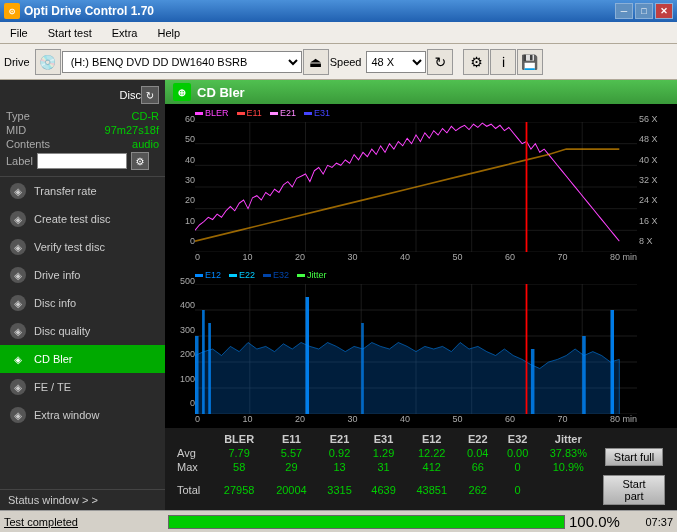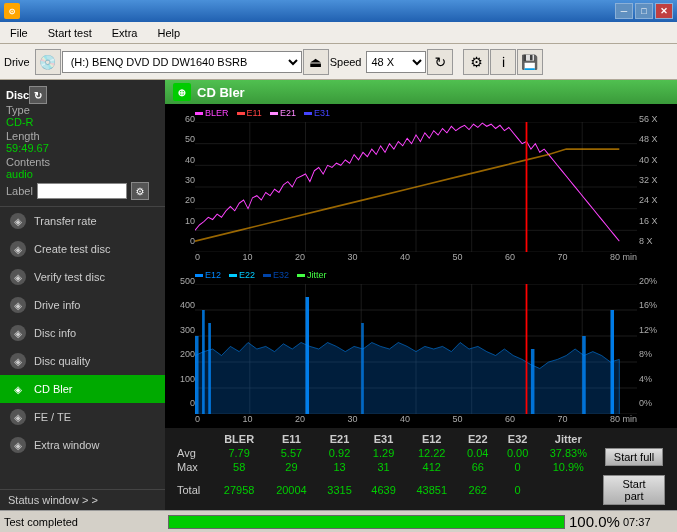--- a/index.html
+++ b/index.html
@@ -56,28 +56,28 @@
 
     
     #sidebar {
       width: 165px; background: #2a2a2a; flex-shrink: 0;
       display: flex; flex-direction: column;
     }
     #disc-panel {
       background: #2a2a2a; padding: 6px; border-bottom: 1px solid #444;
     }
     #disc-header {
-      display: flex; justify-content: flex-start; align-items: center;
-      color: white; font-weight: bold; margin-bottom: 0;
+      display: flex; justify-content: flex-end; align-items: center;
+      color: white; font-weight: normal; margin-bottom: 6px;
     }
     .disc-refresh-btn {
       width: 18px; height: 18px; background: #555; border: 1px solid #888;
       color: white; font-size: 10px; cursor: pointer; display: flex; align-items: center; justify-content: center;
     }
-    .disc-row { display: flex; justify-content: space-between; margin-bottom: 2px; flex-direction: column; }
+    .disc-row { display: flex; justify-content: space-between; margin-bottom: 2px; }
     .disc-label { color: #aaa; font-size: 11px; }
     .disc-value { color: #00cc00; font-size: 11px; }
     #label-row { display: flex; align-items: center; gap: 4px; margin-top: 2px; }
     #label-input { width: 90px; height: 16px; font-size: 10px; background: white; border: 1px solid #888; }
     .label-icon-btn { width: 18px; height: 18px; background: #555; border: 1px solid #888; color: white; font-size: 10px; cursor: pointer; display: flex; align-items: center; justify-content: center; }
 
     .sidebar-nav { flex: 1; display: flex; flex-direction: column; }
     .sidebar-item {
       height: 28px; display: flex; align-items: center; padding: 0 10px; gap: 8px;
       color: #ccc; cursor: pointer; font-size: 11px;
@@ -139,32 +139,33 @@
     .start-btn {
       background: linear-gradient(to bottom, #e0e0e0, #b0b0b0);
       border: 1px solid #888; padding: 2px 8px; cursor: pointer; font-size: 11px;
     }
 
     
     #statusbar {
       height: 22px; background: #d4d0c8; border-top: 1px solid #999;
       display: flex; align-items: center; padding: 0 4px; gap: 4px;
     }
-    #status-text { font-size: 11px; flex: 0 0 160px; }
+    #status-text { font-size: 11px; flex: 0 0 160px; text-decoration: underline; }
     #progress-bar-container { flex: 1; height: 14px; background: #888; border: 1px solid #666; }
     #progress-bar { height: 100%; background: #00cc00; }
     #progress-pct { font-size: 15px; width: 50px; text-align: right; }
-    #status-time { font-size: 11px; width: 50px; }
+    #status-time { font-size: 11px; width: 50px; text-align: right; }
   </style>
 </head>
 <body>
 
 <div id="titlebar">
   <div id="titlebar-left">
     <div id="titlebar-icon">⊙</div>
+    <span>Opti Drive Control 1.70</span>
   </div>
   <div id="titlebar-controls">
     <div class="titlebar-btn">─</div>
     <div class="titlebar-btn">□</div>
     <div class="titlebar-btn close">✕</div>
   </div>
 </div>
 
 <div id="menubar">
   <span class="menu-item">File</span>
@@ -198,22 +199,22 @@
     <div id="disc-panel">
       <div id="disc-header">
         <span>Disc</span>
         <div class="disc-refresh-btn">↻</div>
       </div>
       <div class="disc-row">
         <span class="disc-label">Type</span>
         <span class="disc-value">CD-R</span>
       </div>
       <div class="disc-row">
-        <span class="disc-label">Length</span>
-        <span class="disc-value">59:49.67</span>
+        <span class="disc-label">MID</span>
+        <span class="disc-value">97m27s18f</span>
       </div>
       <div class="disc-row">
         <span class="disc-label">Contents</span>
         <span class="disc-value">audio</span>
       </div>
       <div id="label-row">
         <span class="disc-label">Label</span>
         <input id="label-input" type="text" style="">
         <div class="label-icon-btn">⚙</div>
       </div>
@@ -374,28 +375,20 @@
 
         <div class="chart-y-axis-left">
           <span>500</span>
             <span>400</span>
             <span>300</span>
             <span>200</span>
             <span>100</span>
             <span>0</span>
         </div>
 
-        <div class="chart-y-axis-right">
-          <span>20%</span>
-            <span>16%</span>
-            <span>12%</span>
-            <span>8%</span>
-            <span>4%</span>
-            <span>0%</span>
-        </div>
 
         <svg class="chart-svg" preserveAspectRatio="none" viewBox="0 0 500 100" xmlns="http://www.w3.org/2000/svg" style="position:absolute; left:30px; right:40px; top:18px; bottom:18px; width:calc(100% - 70px); height:calc(100% - 32px);">
 
           <line x1="0" y1="0" x2="500" y2="0" stroke="#333" stroke-width="0.5"></line>
           <line x1="0" y1="20" x2="500" y2="20" stroke="#333" stroke-width="0.5"></line>
           <line x1="0" y1="40" x2="500" y2="40" stroke="#333" stroke-width="0.5"></line>
           <line x1="0" y1="60" x2="500" y2="60" stroke="#333" stroke-width="0.5"></line>
           <line x1="0" y1="80" x2="500" y2="80" stroke="#333" stroke-width="0.5"></line>
           <line x1="0" y1="100" x2="500" y2="100" stroke="#333" stroke-width="0.5"></line>
 

